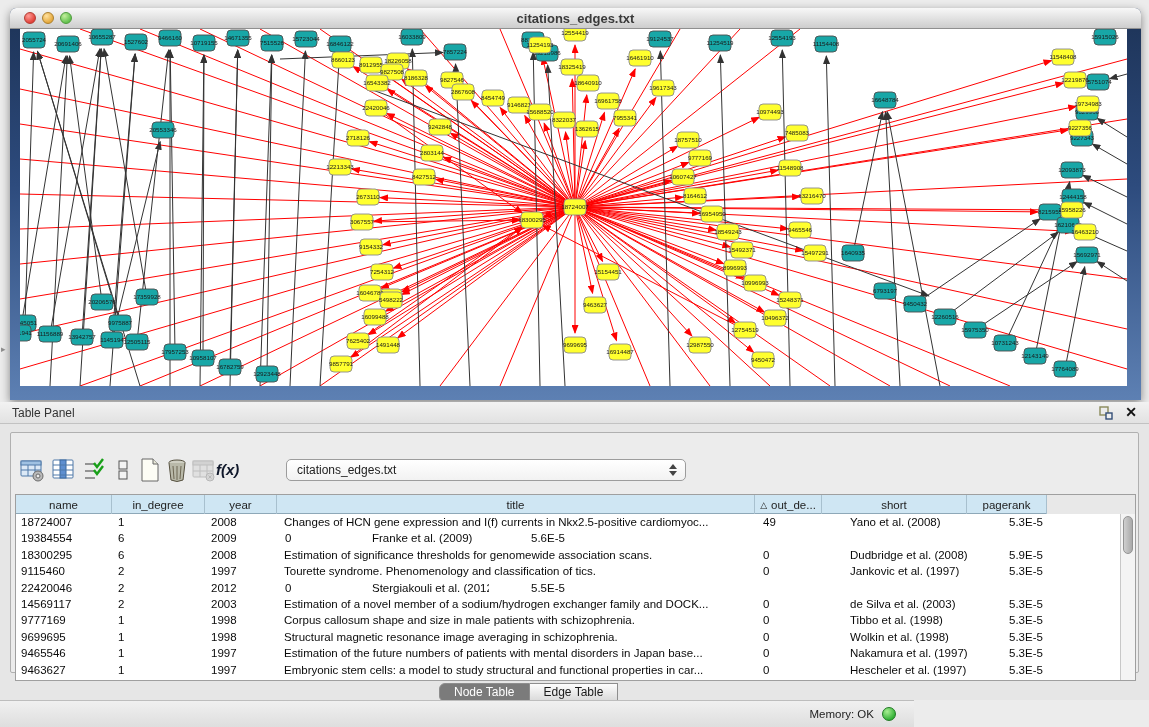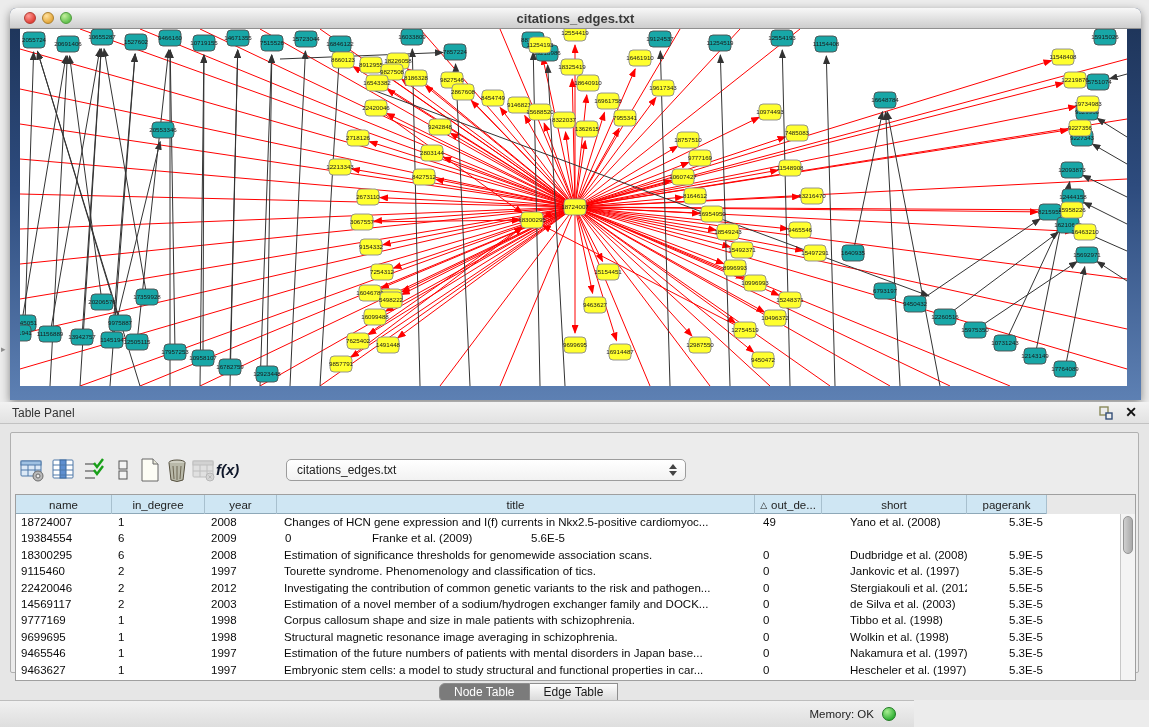--- a/index.html
+++ b/index.html
@@ -904,21 +904,20 @@
             <div class="dcell c2">1997</div>
             <div class="dcell c3">Tourette syndrome. Phenomenology and classification of tics.</div>
             <div class="dcell c4">0</div>
             <div class="dcell c5">Jankovic et al. (1997)</div>
             <div class="dcell c6">5.3E-5</div>
           </div>
           <div class="trow">
             <div class="dcell c0">22420046</div>
             <div class="dcell c1">2</div>
             <div class="dcell c2">2012</div>
-            <div class="dcell c3">Investigating the contribution of common genetic variants to the risk and pathogen...</div>
             <div class="dcell c4">0</div>
             <div class="dcell c5">Stergiakouli et al. (2012)</div>
             <div class="dcell c6">5.5E-5</div>
           </div>
           <div class="trow">
             <div class="dcell c0">14569117</div>
             <div class="dcell c1">2</div>
             <div class="dcell c2">2003</div>
             <div class="dcell c3">Estimation of a novel member of a sodium/hydrogen exchanger family and DOCK...</div>
             <div class="dcell c4">0</div>

